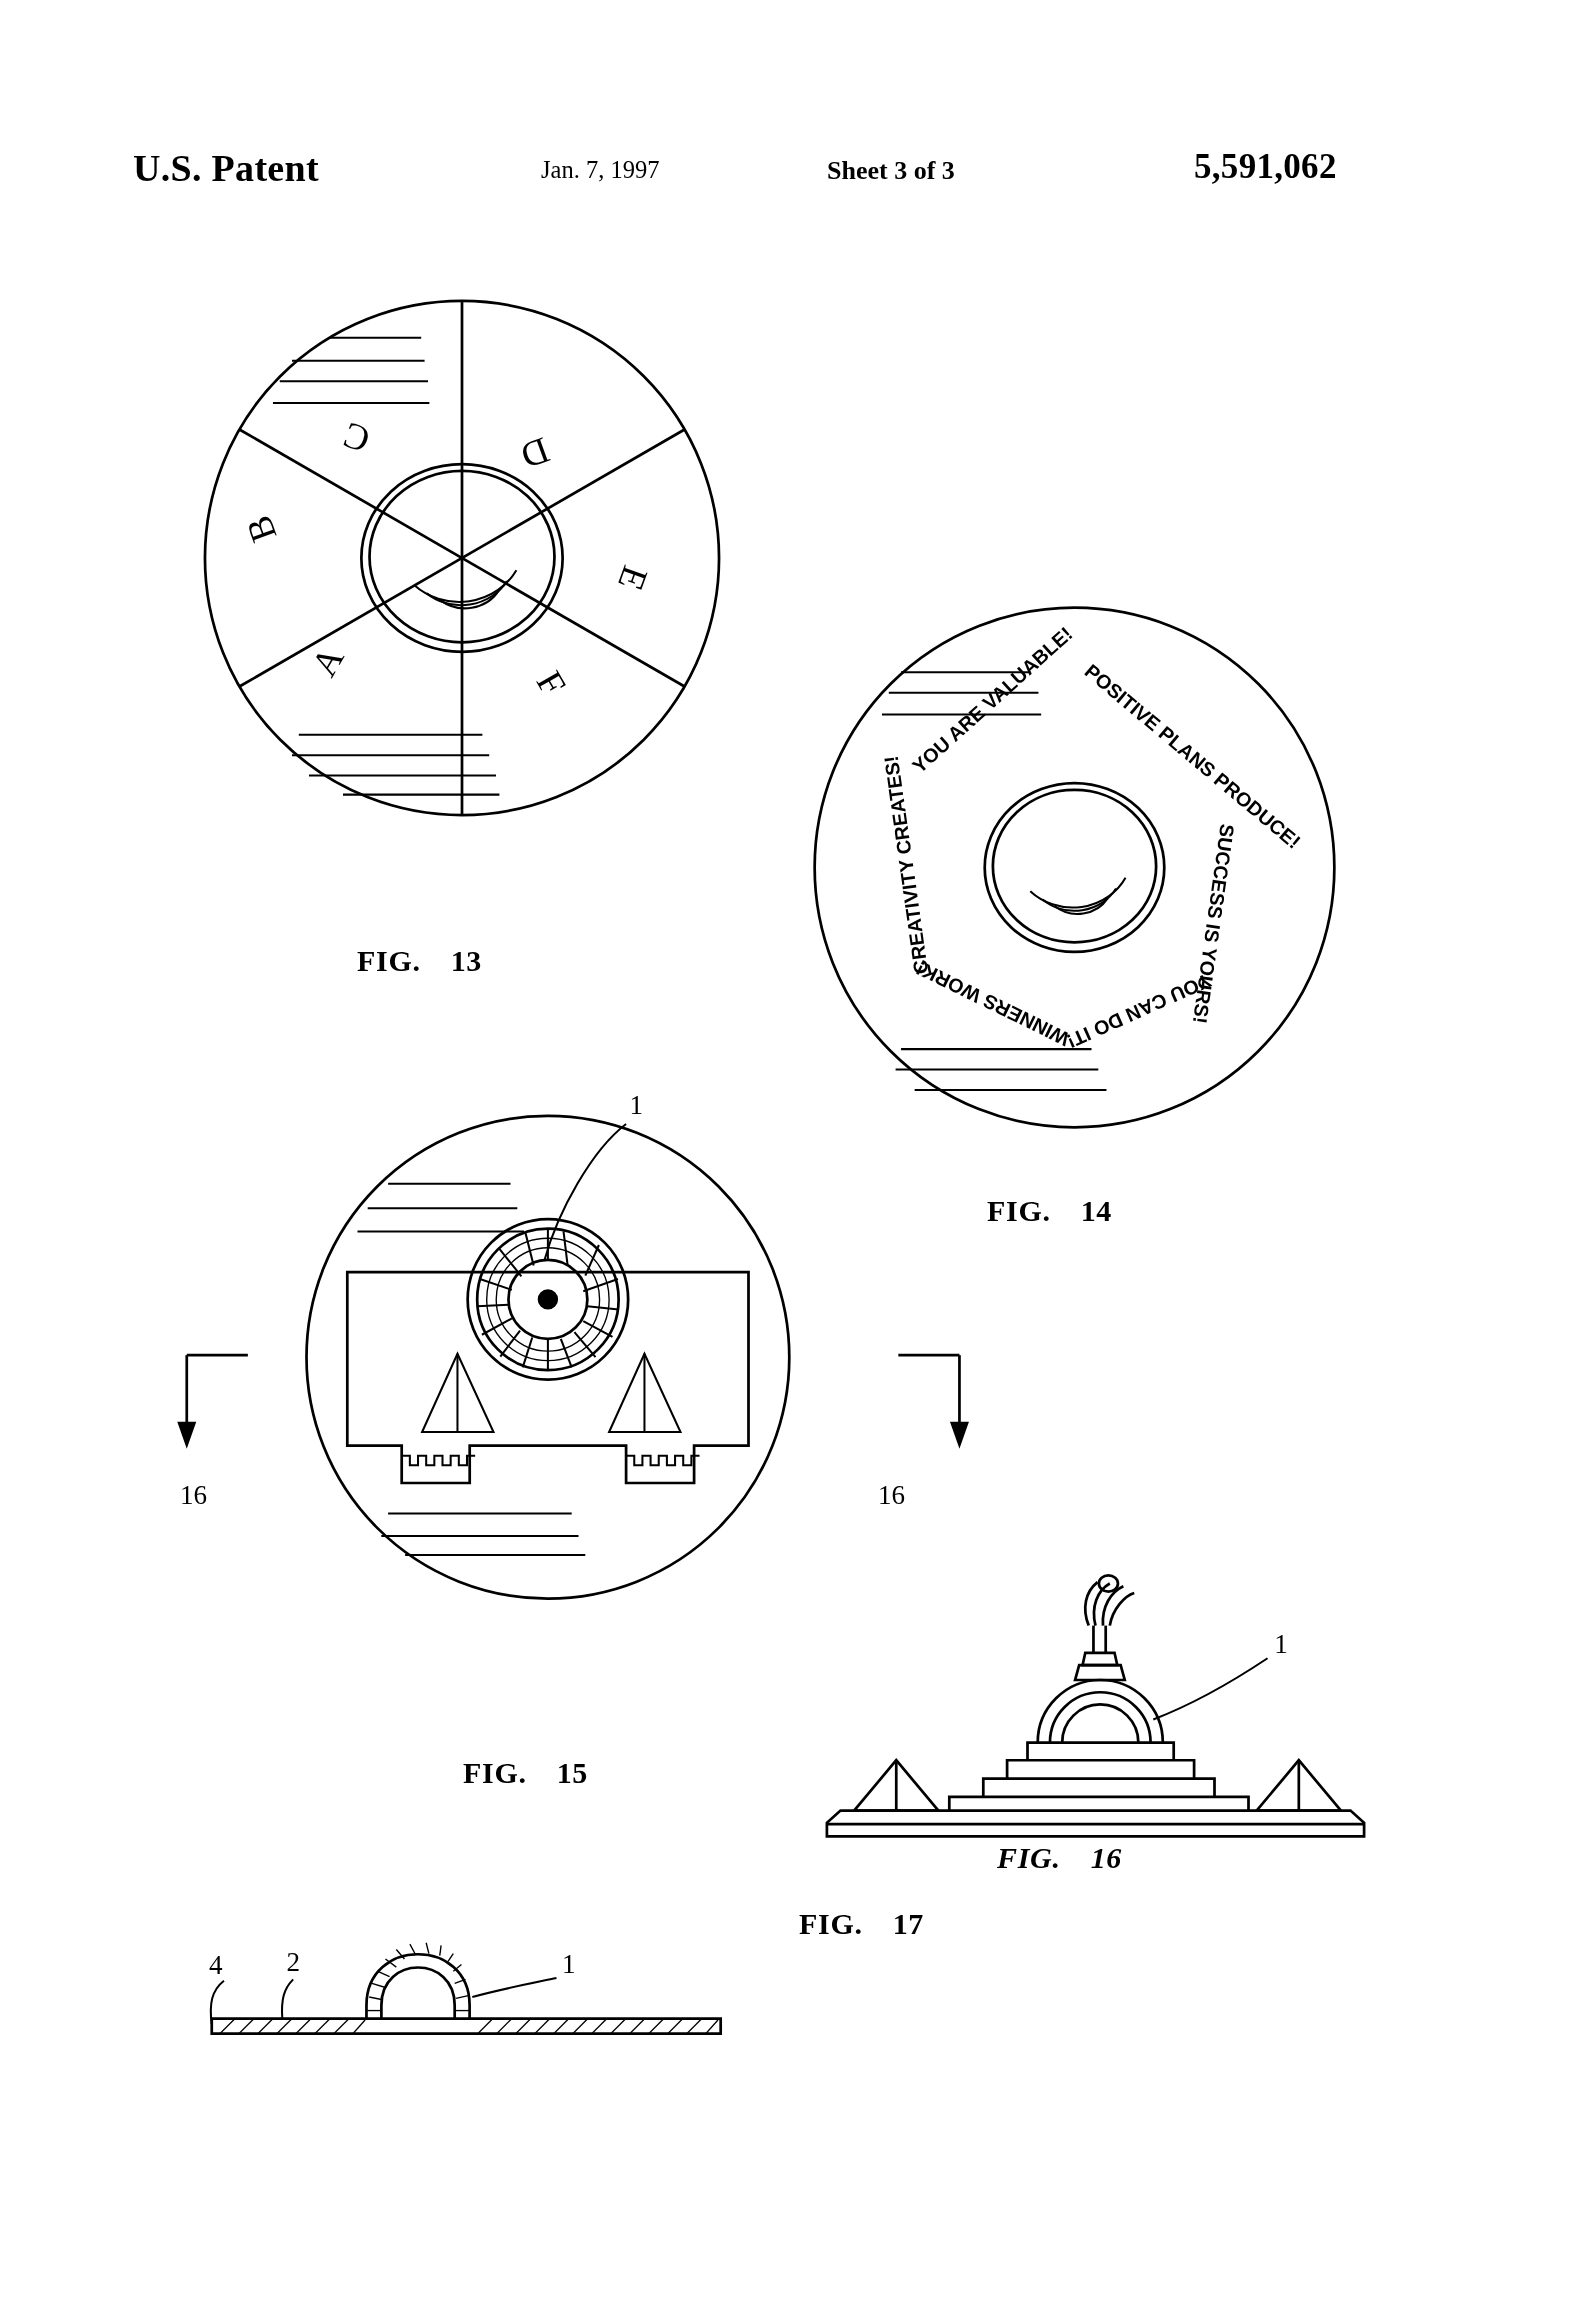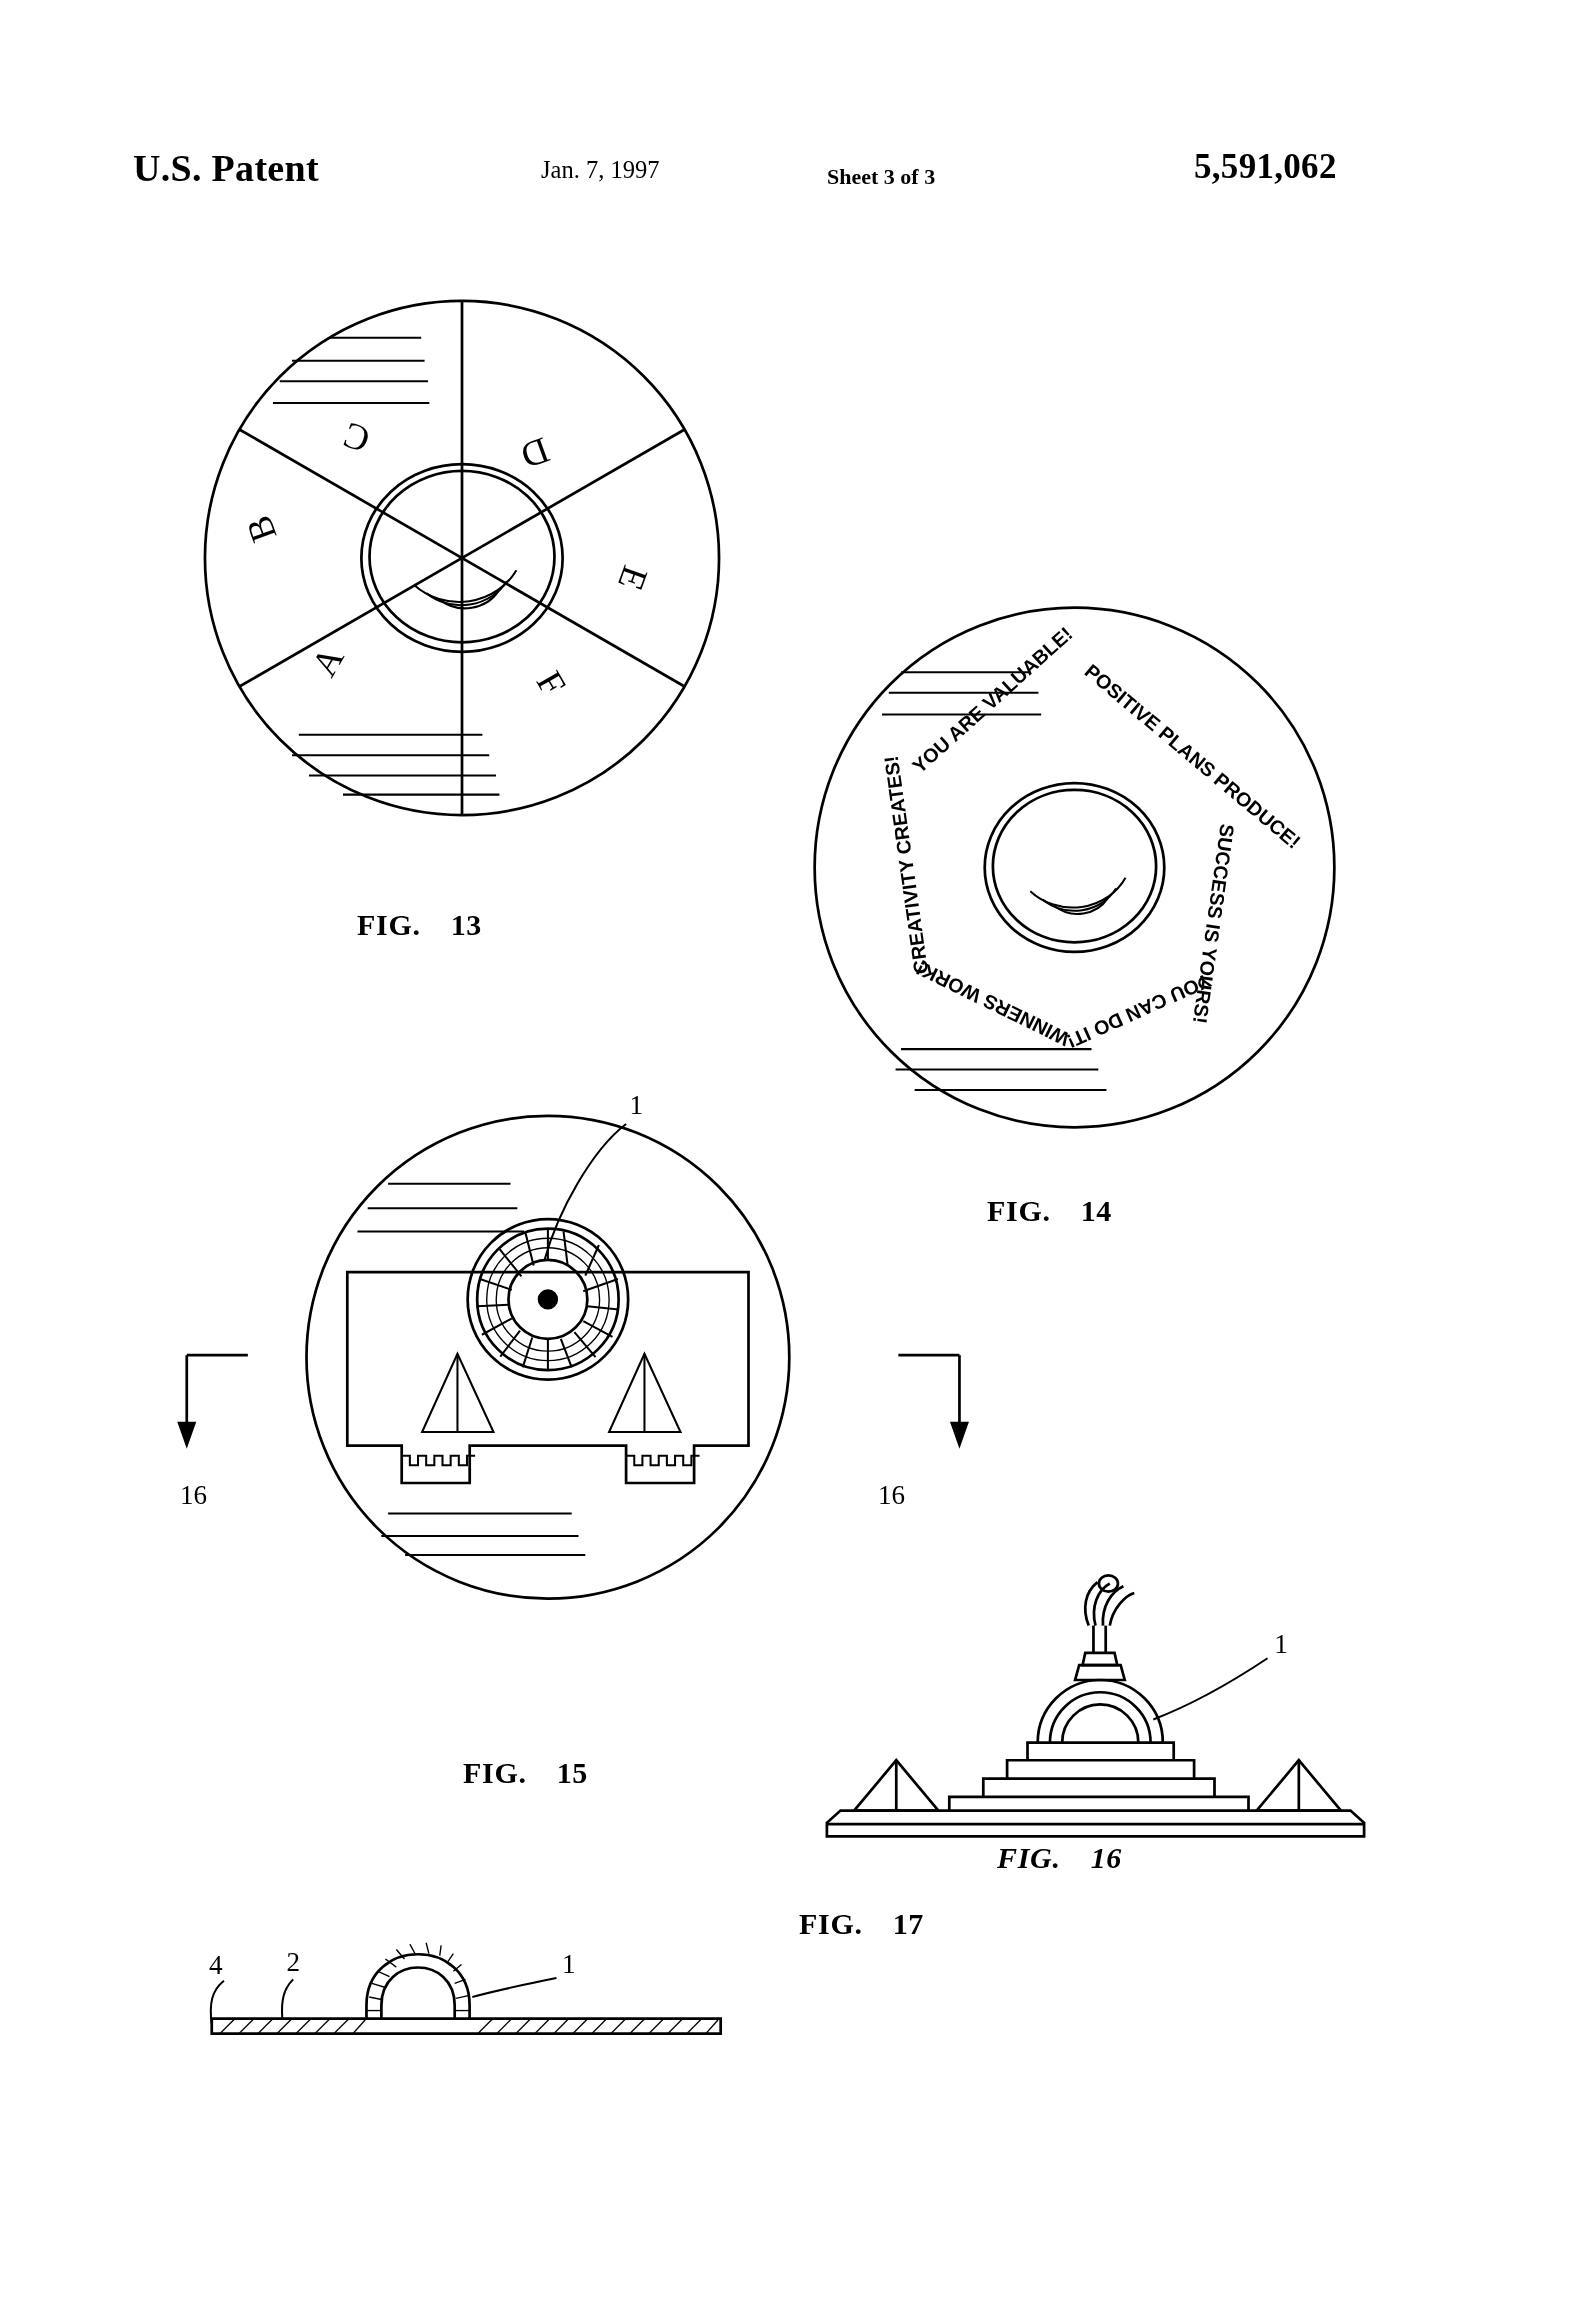--- a/index.html
+++ b/index.html
@@ -37,23 +37,22 @@
     position: absolute;
     left: 541px;
     top: 9.5px;
     font-size: 24.5px;
     font-weight: normal;
   }
   .hdr-sheet {
     position: absolute;
     left: 827px;
     top: 9.5px;
-    font-size: 22px;
+    font-size: 26px;
     font-weight: bold;
-    margin-top: 8px;
   }
   .hdr-number {
     position: absolute;
     left: 1194px;
     top: 1.4px;
     font-size: 35px;
     font-weight: bold;
     letter-spacing: 0.3px;
   }
 
@@ -125,21 +124,21 @@
     <g font-family="Liberation Serif, serif" font-size="54">
       <text x="208" y="578" transform="rotate(-60 208 578)">A</text>
       <text x="128" y="368" transform="rotate(-110 128 368)">B</text>
       <text x="268" y="212" transform="rotate(-160 268 212)">C</text>
       <text x="520" y="222" transform="rotate(160 520 222)">D</text>
       <text x="640" y="408" transform="rotate(110 640 408)">E</text>
       <text x="508" y="580" transform="rotate(60 508 580)">F</text>
     </g>
   </svg>
 </div>
-<div class="fig-caption" style="left:357px; top:908px;">
+<div class="fig-caption" style="left:357px; top:944px;">
   <span>FIG.</span><span class="num">13</span>
 </div>
 
 <div class="drawing" style="left:799px; top:592px; width:551px; height:551px;">
   <svg width="551" height="551" viewBox="0 0 810 810" xmlns="http://www.w3.org/2000/svg">
     <g fill="none" stroke="#000" stroke-width="4">
       <circle cx="405" cy="405" r="382"></circle>
       <ellipse cx="405" cy="405" rx="132" ry="124"></ellipse>
       <ellipse cx="405" cy="403" rx="120" ry="112"></ellipse>
     </g>

